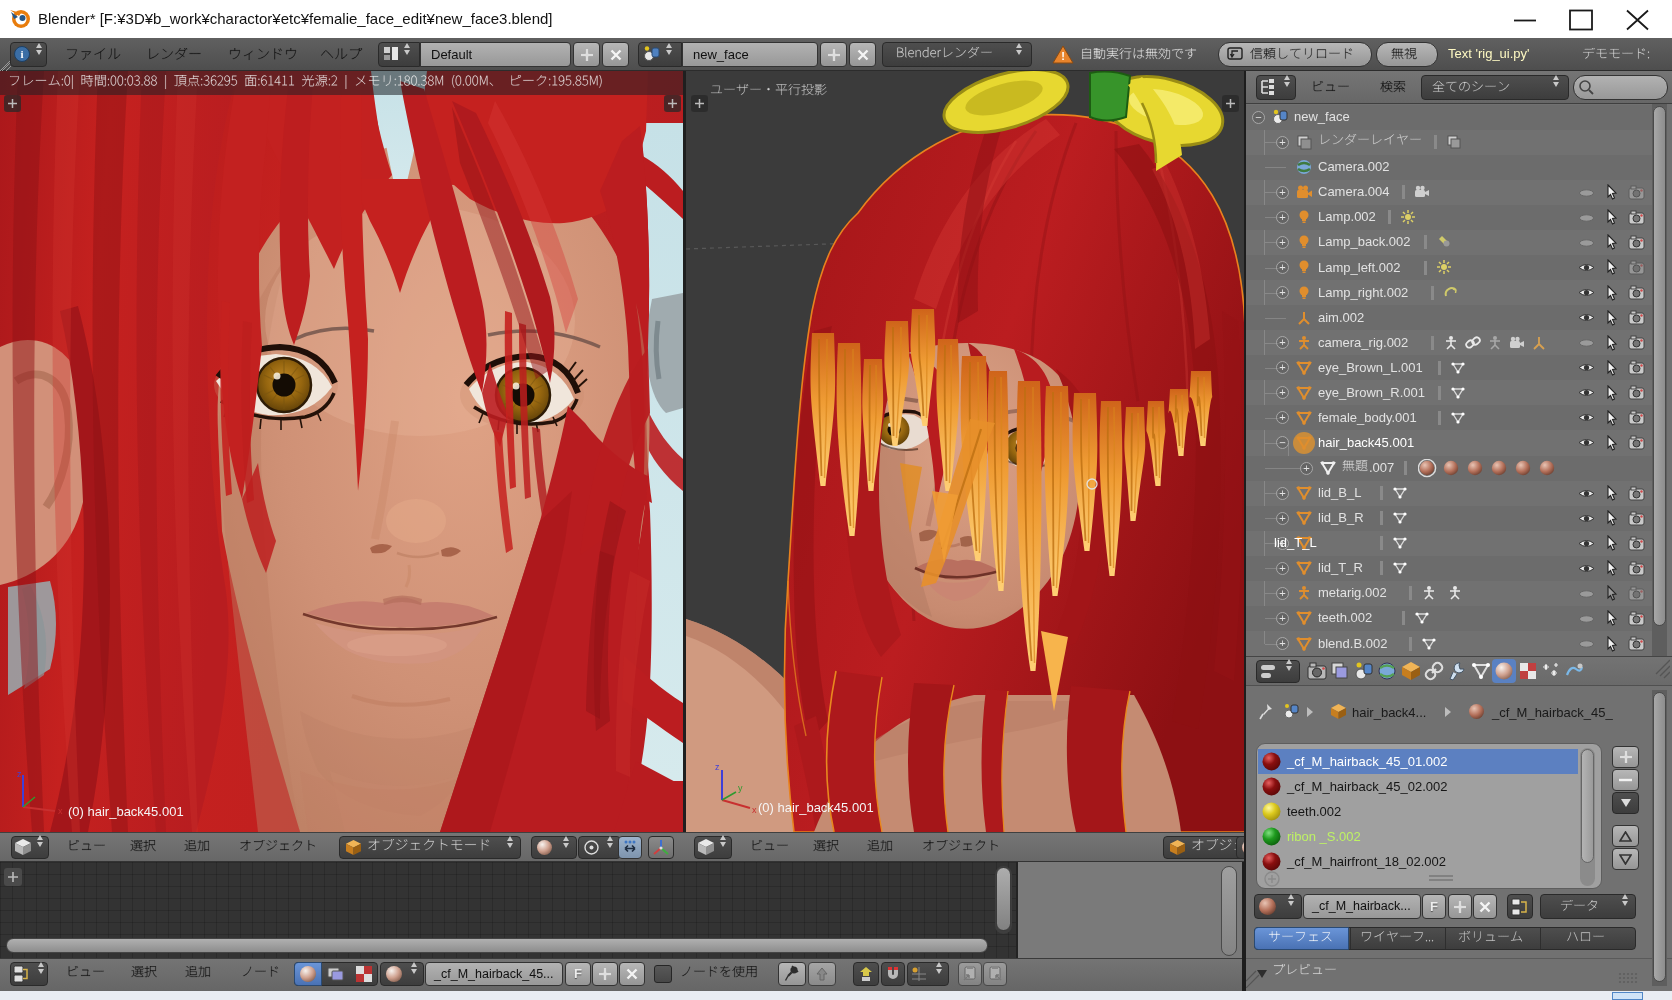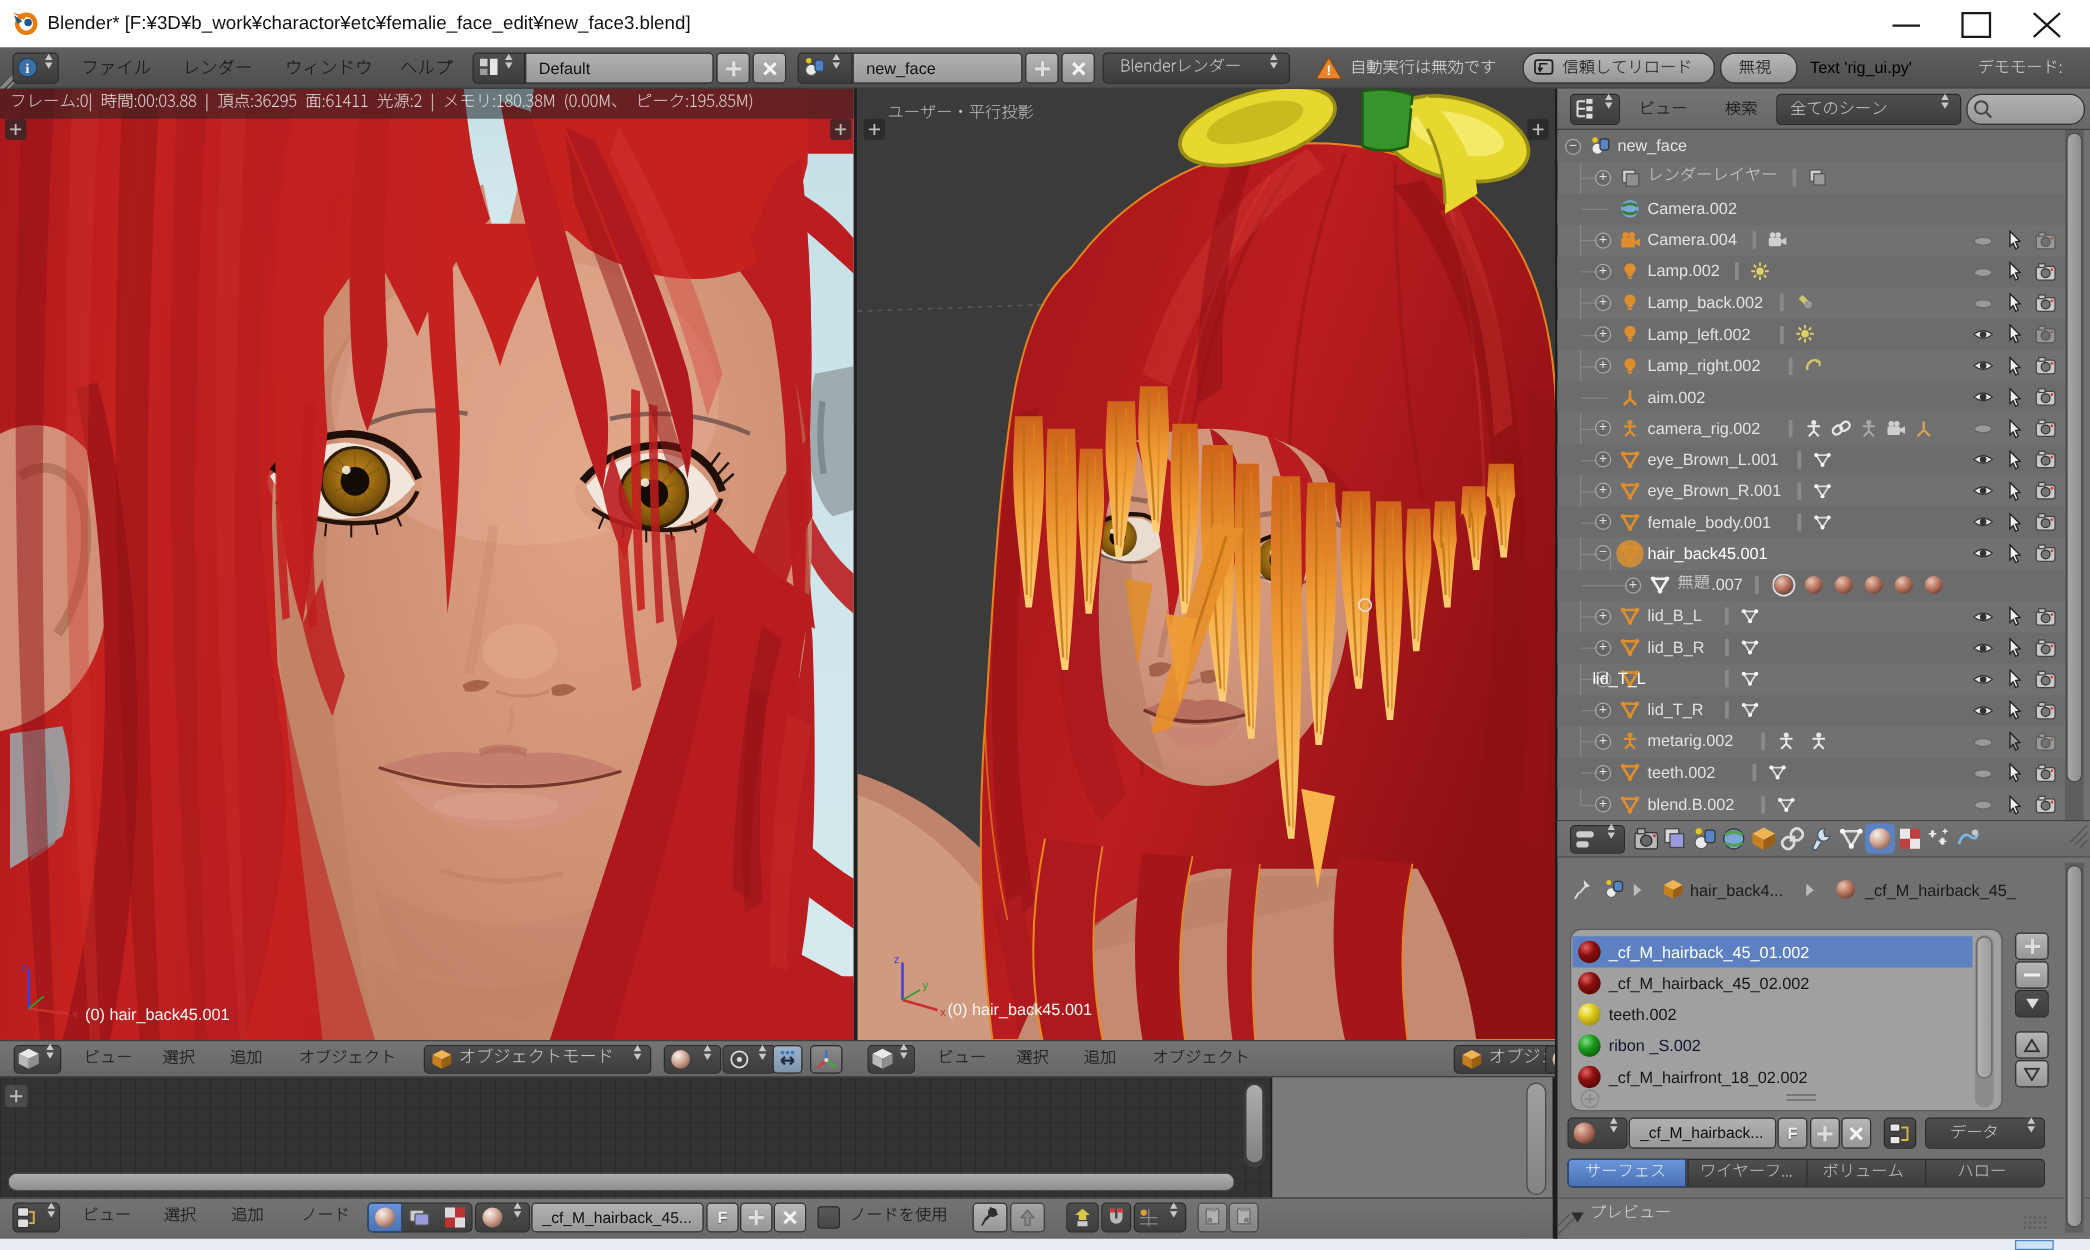--- a/index.html
+++ b/index.html
@@ -661,21 +661,21 @@
       <use href="#u30c9" x="7000.0"></use>
     </g>
   </svg>
 <div class="btnL" style="left:1376px;top:42px;width:62px;height:25px;border-radius:12px"></div>
 <svg style="position:absolute;left:1391px;top:48px;" width="28" height="17">
     <g transform="translate(0,10.1) scale(0.013000)" fill="#141414" stroke="#141414" stroke-width="16">
       <use href="#u7121" x="0"></use>
       <use href="#u8996" x="1000.0"></use>
     </g>
   </svg>
-<div class="abs t13" style="left:1448px;top:46px;color:#000000">Text 'rig_ui.py'</div>
+<div class="abs t13" style="left:1448px;top:46px;color:#fef9c3">Text 'rig_ui.py'</div>
 <svg style="position:absolute;left:1582px;top:48px;" width="70" height="17">
     <g transform="translate(0,10.1) scale(0.013000)" fill="#ececec" stroke="#ececec" stroke-width="16">
       <use href="#u30c7" x="0"></use>
       <use href="#u30e2" x="1000.0"></use>
       <use href="#u30e2" x="2000.0"></use>
       <use href="#u30fc" x="3000.0"></use>
       <use href="#u30c9" x="4000.0"></use>
       <use href="#u003a" x="5000.0"></use>
     </g>
   </svg>
@@ -1711,21 +1711,21 @@
     <circle cx="9.5" cy="9.5" r="9" fill="url(#gdr)"></circle>
   </svg>
 <div class="abs t13" style="left:1287px;top:779px;color:#161616">_cf_M_hairback_45_02.002</div>
 <svg class="abs" style="left:1262px;top:802px;" width="19" height="19">
     <circle cx="9.5" cy="9.5" r="9" fill="url(#gyl)"></circle>
   </svg>
 <div class="abs t13" style="left:1287px;top:804px;color:#161616">teeth.002</div>
 <svg class="abs" style="left:1262px;top:827px;" width="19" height="19">
     <circle cx="9.5" cy="9.5" r="9" fill="url(#ggr)"></circle>
   </svg>
-<div class="abs t13" style="left:1287px;top:829px;color:#0f172a">ribon _S.002</div>
+<div class="abs t13" style="left:1287px;top:829px;color:#bef264">ribon _S.002</div>
 <svg class="abs" style="left:1262px;top:852px;" width="19" height="19">
     <circle cx="9.5" cy="9.5" r="9" fill="url(#gdr)"></circle>
   </svg>
 <div class="abs t13" style="left:1287px;top:854px;color:#161616">_cf_M_hairfront_18_02.002</div>
 <svg class="abs" style="left:1264px;top:871px;" width="16" height="16">
     <circle cx="8" cy="8" r="7" fill="none" stroke="#8a8a8a" stroke-width="1.4"></circle>
     <path d="M8 4 V12 M4 8 H12" stroke="#8a8a8a" stroke-width="1.4"></path>
   </svg>
 <svg class="abs" style="left:1428px;top:874px;" width="26" height="8">
     <path d="M1 2 H25 M1 6 H25" stroke="#777" stroke-width="1.6"></path>

